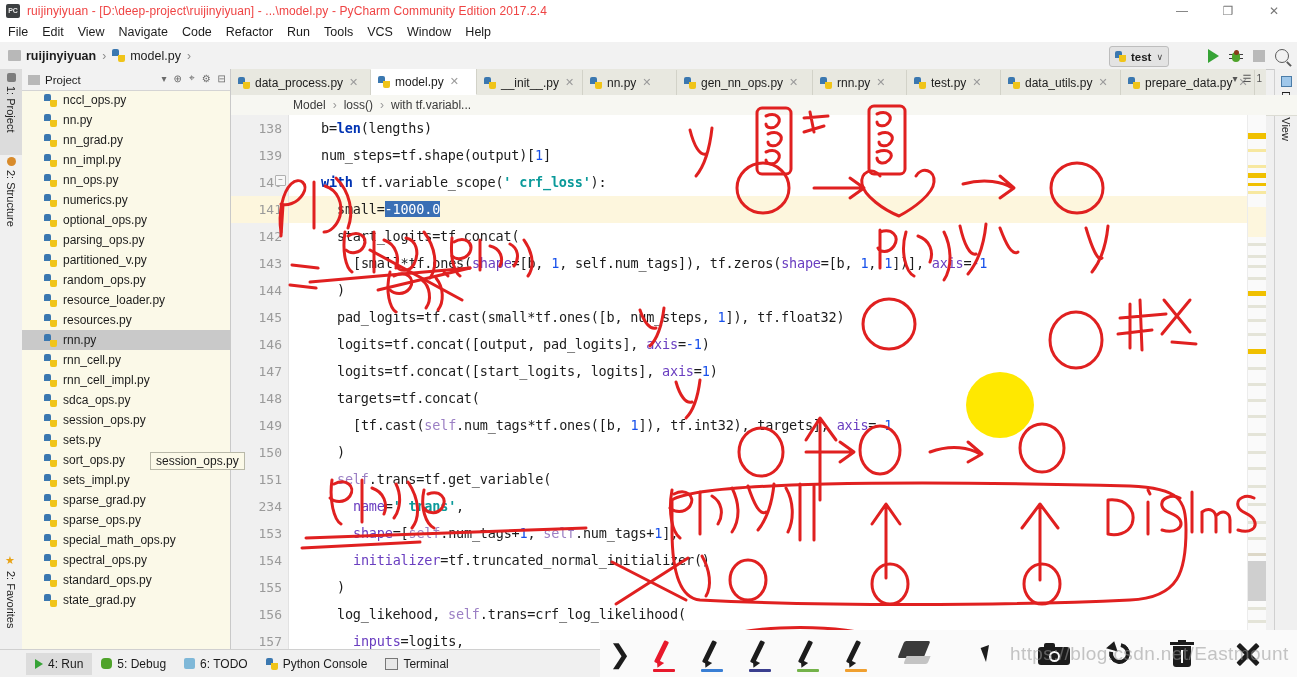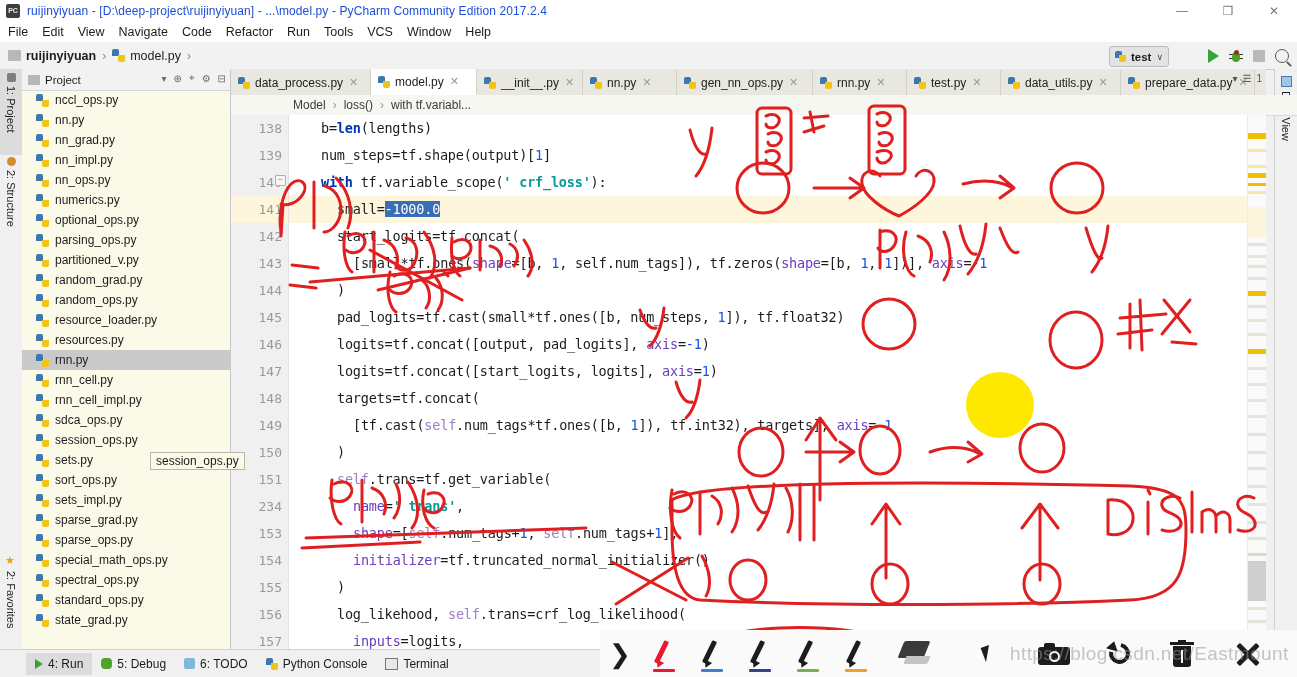--- a/index.html
+++ b/index.html
@@ -15,21 +15,21 @@
   
   .titlebar{
     position:absolute;left:0;top:0;width:1297px;height:22px;
     background:#ffffff;border-bottom:1px solid #e6e6e6;
     display:flex;align-items:center;
   }
   .tb-logo{width:14px;height:14px;margin-left:6px;margin-right:7px;
     background:#3c3f41;border-radius:2px;color:#e8e8e8;
     font-size:7px;line-height:14px;text-align:center;font-weight:bold;
     font-family:"Liberation Sans", sans-serif;}
-  .tb-title{font-size:12px;color:#1d4ed8;white-space:nowrap;letter-spacing:.1px;}
+  .tb-title{font-size:12px;color:#ef4444;white-space:nowrap;letter-spacing:.1px;}
   .tb-win{position:absolute;right:0;top:0;height:22px;display:flex;}
   .tb-win div{width:46px;height:22px;display:flex;align-items:center;justify-content:center;
     color:#777;font-size:12px;}
 
   
   .menubar{
     position:absolute;left:0;top:22px;width:1297px;height:20px;
     background:#ffffff;display:flex;align-items:center;padding-left:8px;
   }
   .menubar .mi{font-size:12.5px;color:#1c1c1c;margin-right:14px;white-space:nowrap;}
@@ -85,21 +85,21 @@
 
   
   .project{
     position:absolute;left:22px;top:69px;width:208px;height:581px;
     background:#fbf9e8;overflow:hidden;border-right:1px solid #c9c9c9;
   }
   .prj-head{height:21px;background:#f2f2f2;border-bottom:1px solid #d4d4d4;display:flex;align-items:center;padding-left:6px;}
   .prj-head .ttl{font-size:11.5px;color:#1c1c1c;margin-left:5px;}
   .prj-head .tools{position:absolute;right:4px;top:3px;display:flex;gap:7px;align-items:center;color:#6b6b6b;font-size:10px;}
   .tree{position:absolute;left:0;top:21px;width:208px;bottom:0;overflow:hidden;}
-  .trow{height:20px;display:flex;align-items:center;padding-left:14px;font-size:12px;color:#1c1c1c;white-space:nowrap;}
+  .trow{height:20px;display:flex;align-items:center;padding-left:22px;font-size:12px;color:#1c1c1c;white-space:nowrap;}
   .trow.sel{background:#c9c9c9;}
   .trow .py-ic{width:13px;height:13px;margin-right:6px;}
 
   
   .tabbar{
     position:absolute;left:231px;top:69px;width:1035px;height:26px;
     background:#e8e8e0;border-bottom:1px solid #c8c8c8;display:flex;align-items:flex-end;
   }
   .etab{height:25px;display:flex;align-items:center;padding:0 6px 0 7px;
     font-size:12px;color:#1c1c1c;white-space:nowrap;border-right:1px solid #d2d2c8;
@@ -319,24 +319,20 @@
         <div class="trow">
           <span class="py-ic"></span>
           <span>parsing_ops.py</span>
         </div>
         <div class="trow">
           <span class="py-ic"></span>
           <span>partitioned_v.py</span>
         </div>
         <div class="trow">
           <span class="py-ic"></span>
-          <span>random_grad.py</span>
-        </div>
-        <div class="trow">
-          <span class="py-ic"></span>
           <span>random_ops.py</span>
         </div>
         <div class="trow">
           <span class="py-ic"></span>
           <span>resource_loader.py</span>
         </div>
         <div class="trow">
           <span class="py-ic"></span>
           <span>resources.py</span>
         </div>

